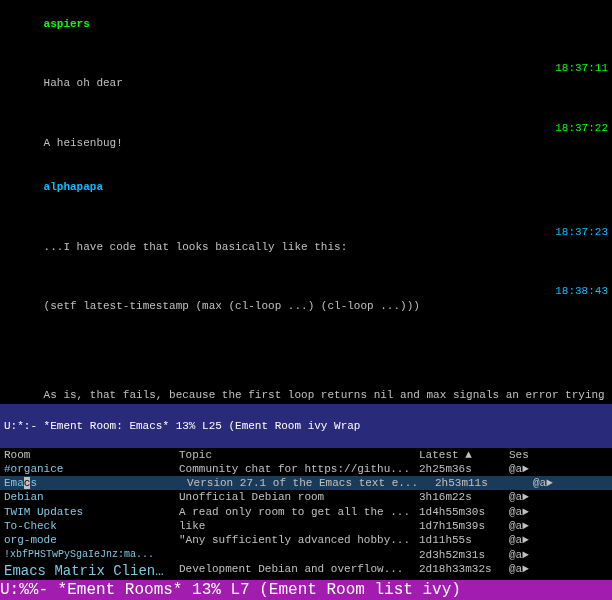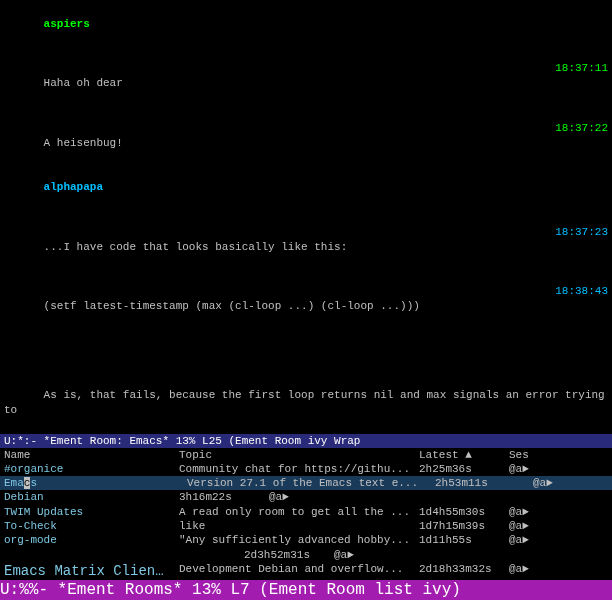--- a/index.html
+++ b/index.html
@@ -50,21 +50,21 @@
       color: #00ff00;
       float: right;
       margin-left: 8px;
     }
     .code-inline {
       color: #c0c0c0;
     }
     .status-bar {
       background: #2a2a7a;
       color: #ffffff;
-      padding: 1px 4px;
+      padding: 16px 4px;
       font-size: 11px;
       white-space: nowrap;
       overflow: hidden;
     }
     .status-bar-bottom {
       background: #a21caf;
       color: #ffffff;
       padding: 1px 0;
       font-size: 16px;
       white-space: nowrap;
@@ -161,21 +161,21 @@
 
   </div>
 
   <div class="status-bar">
     <span>U:*:-  *Ement Room: Emacs*   13% L25   (Ement Room ivy Wrap</span>
   </div>
 
   <div class="rooms-section">
 
     <div class="rooms-header">
-      <div class="col-name rooms-header-cell">Name</div>
+      <div class="col-name rooms-header-cell">Room</div>
       <div class="col-topic rooms-header-cell">Topic</div>
       <div class="col-latest rooms-header-cell">Latest ▲</div>
       <div class="col-ses rooms-header-cell">Ses</div>
     </div>
 
     <div class="rooms-row">
       <div class="col-name link-color">#organice</div>
       <div class="col-topic">Community chat for https://githu...</div>
       <div class="col-latest">2h25m36s</div>
       <div class="col-ses">@a►</div>
@@ -183,20 +183,21 @@
 
     <div class="rooms-row" style="background:#1a3a5a;gap:8px;">
       <div class="col-name"><span class="link-color">Ema</span><span style="background:#c0c0c0;color:#000;">c</span><span class="link-color">s</span></div>
       <div class="col-topic">Version 27.1 of the Emacs text e...</div>
       <div class="col-latest">2h53m11s</div>
       <div class="col-ses">@a►</div>
     </div>
 
     <div class="rooms-row">
       <div class="col-name link-color">Debian</div>
+      <div class="col-topic">Unofficial Debian room</div>
       <div class="col-latest">3h16m22s</div>
       <div class="col-ses">@a►</div>
     </div>
 
     <div class="rooms-row">
       <div class="col-name link-color">TWIM Updates</div>
       <div class="col-topic">A read only room to get all the ...</div>
       <div class="col-latest">1d4h55m30s</div>
       <div class="col-ses">@a►</div>
     </div>
@@ -209,20 +210,21 @@
     </div>
 
     <div class="rooms-row">
       <div class="col-name link-color">org-mode</div>
       <div class="col-topic">"Any sufficiently advanced hobby...</div>
       <div class="col-latest">1d11h55s</div>
       <div class="col-ses">@a►</div>
     </div>
 
     <div class="rooms-row">
+      <div class="col-name link-color" style="font-size:10px;">!xbfPHSTwPySgaIeJnz:ma...</div>
       <div class="col-topic"></div>
       <div class="col-latest">2d3h52m31s</div>
       <div class="col-ses">@a►</div>
     </div>
 
     <div class="rooms-row">
       <div class="col-name link-color" style="font-size:14px;">Emacs Matrix Client Dev...</div>
       <div class="col-topic">Development Debian and overflow...</div>
       <div class="col-latest">2d18h33m32s</div>
       <div class="col-ses">@a►</div>

